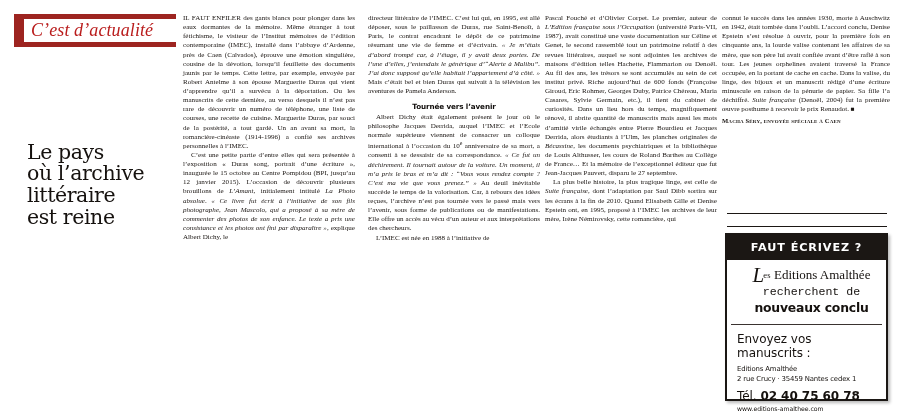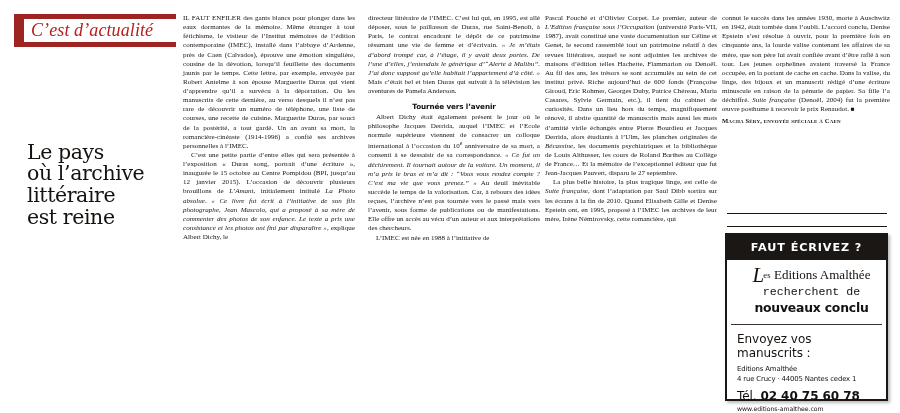--- a/index.html
+++ b/index.html
@@ -216,20 +216,20 @@
     <div class="ad-body">
       <div class="ad-brand"><span class="drop">L</span><span class="sm">es</span><span> Editions Amalthée</span></div>
       <div class="ad-line2">recherchent de</div>
       <div class="ad-line3">nouveaux conclu</div>
     </div>
     <div class="ad-sep"></div>
     <div class="ad-contact">
       <div class="c-lbl">Envoyez vos manuscrits :</div>
       <div class="c-blk">
         <span>Editions Amalthée</span><br>
-        <span>4 rue Crucy · 44005 Nantes cedex 1</span>
+        <span>2 rue Crucy · 35459 Nantes cedex 1</span>
       </div>
       <div class="c-tel"><span>Tél.</span> <b>02 40 75 60 78</b></div>
       <div class="c-web">www.editions-amalthee.com</div>
     </div>
   </div>
 
 </div>
 
 </body></html>

